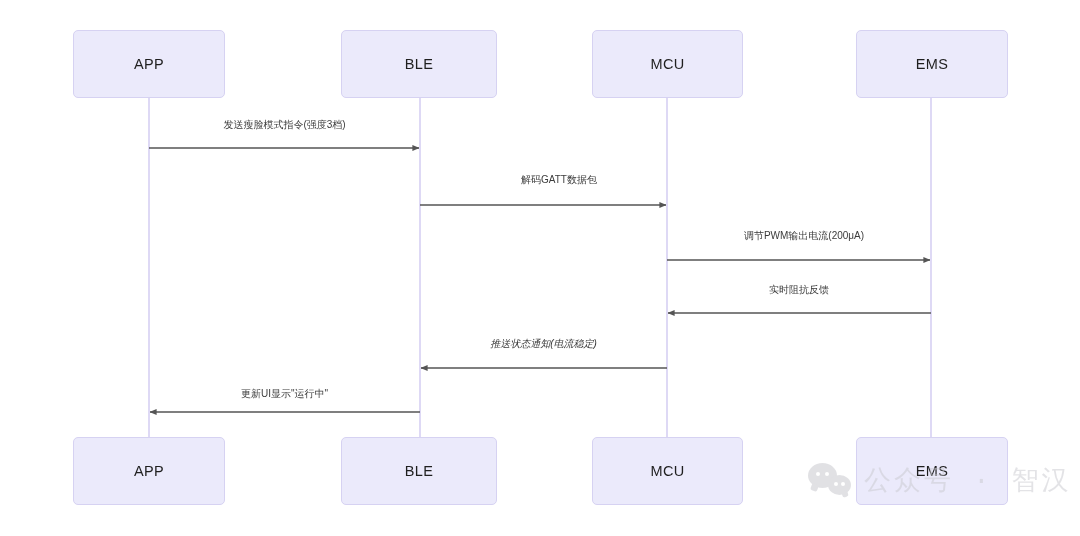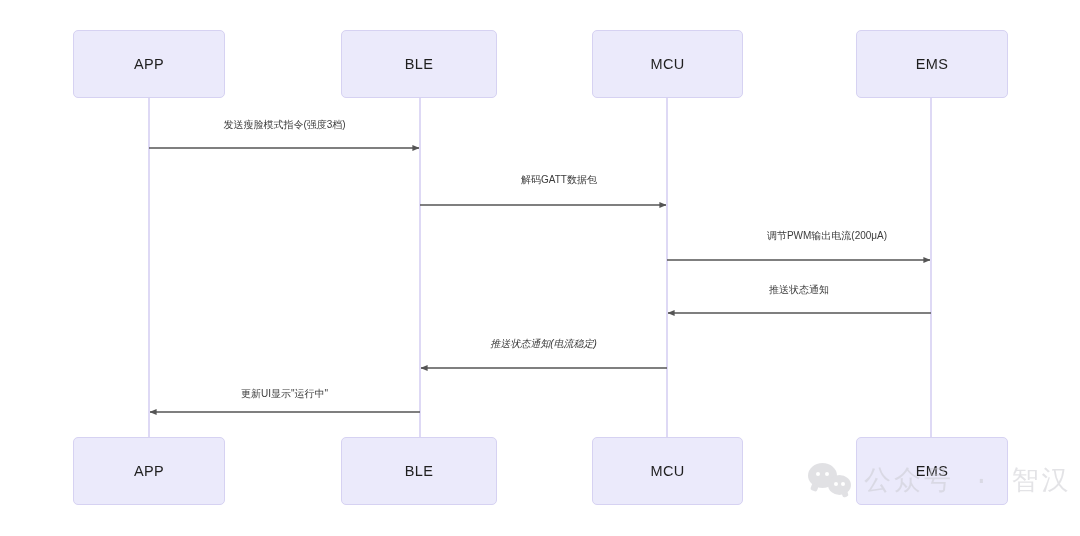--- a/index.html
+++ b/index.html
@@ -175,22 +175,22 @@
         <span class="participant-label">BLE</span>
       </div>
       <div class="participant-box" style="left: 592px; top: 437px; width: 151px; height: 68px;">
         <span class="participant-label">MCU</span>
       </div>
       <div class="participant-box" style="left: 856px; top: 437px; width: 152px; height: 68px;">
         <span class="participant-label">EMS</span>
       </div>
       <div class="msg-label" style="left: 284.5px; top: 120px;">发送瘦脸模式指令(强度3档)</div>
       <div class="msg-label" style="left: 523px; top: 175px; margin-left: 36px;">解码GATT数据包</div>
-      <div class="msg-label" style="left: 827px; top: 231px;">调节PWM输出电流(200μA)</div>
-      <div class="msg-label" style="left: 799px; top: 285px;">推送状态通知</div>
+      <div class="msg-label" style="left: 804px; top: 231px;">调节PWM输出电流(200μA)</div>
+      <div class="msg-label" style="left: 799px; top: 285px;">实时阻抗反馈</div>
       <div class="msg-label" style="left: 543.5px; top: 339px; font-style: italic;">推送状态通知(电流稳定)</div>
       <div class="msg-label" style="left: 284.5px; top: 389px;">更新UI显示"运行中"</div>
     </div>
 
   <div id="watermark" style="left: 808px; top: 461px;">
     <div class="wm-logo">
       <div class="bubble bubble-big">
         <span class="dot d1"></span>
           <span class="dot d2"></span>
       </div>

